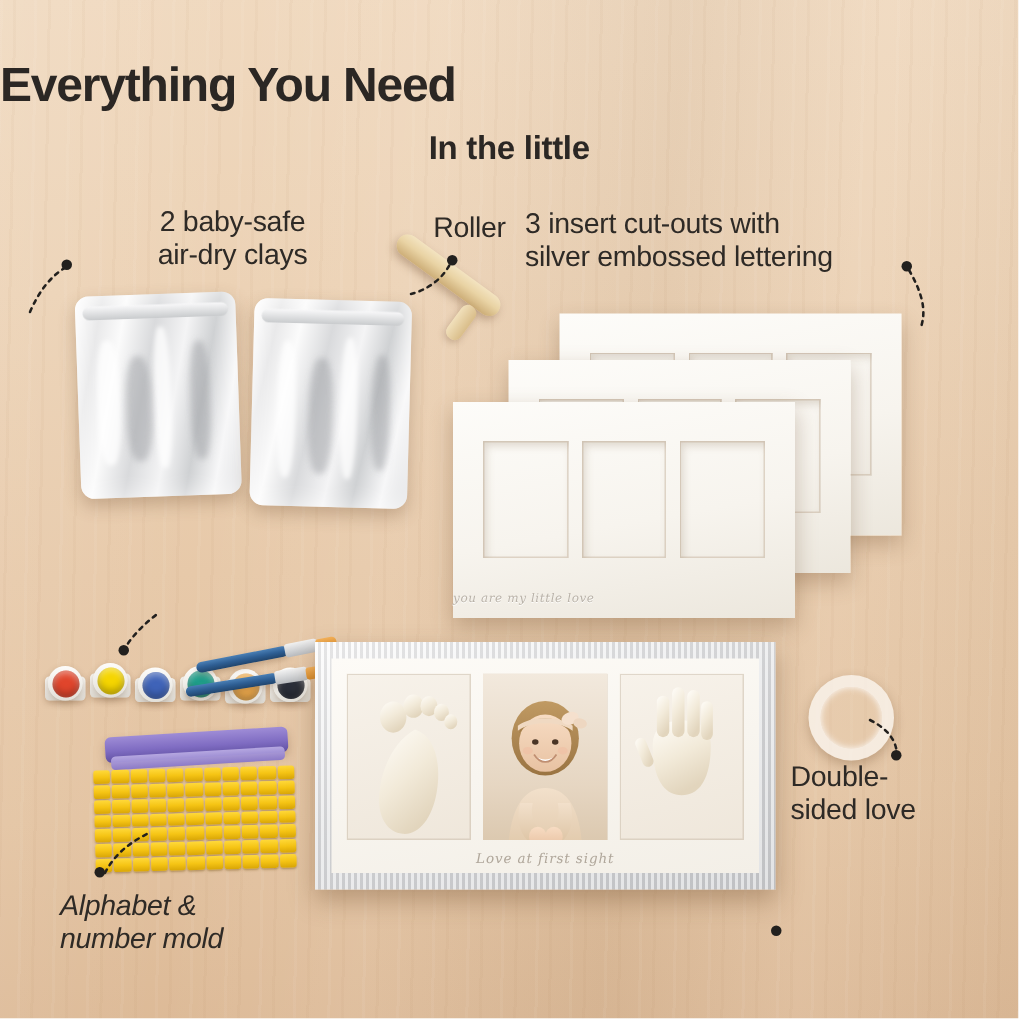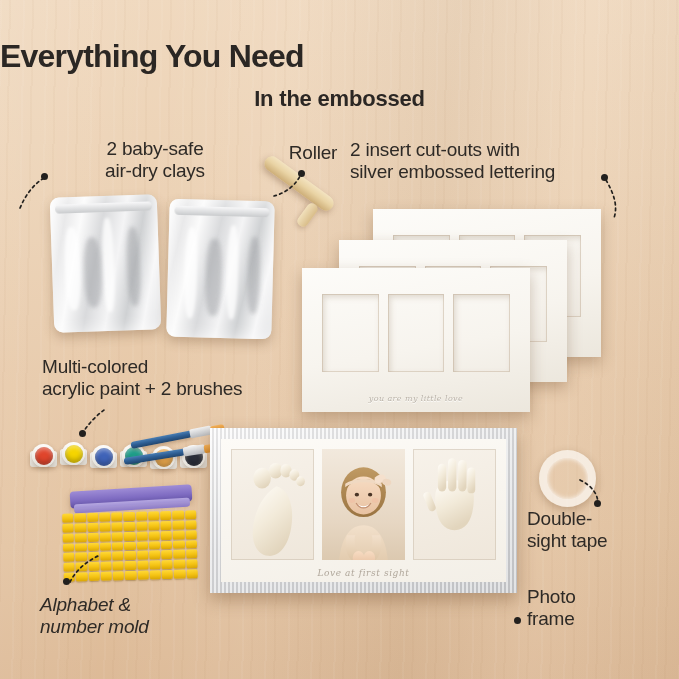--- a/index.html
+++ b/index.html
@@ -112,21 +112,21 @@
     padding: 26px 20px 40px 20px;
   }
   .mat .win {
     flex: 1; height: 100%;
     background: rgba(0,0,0,0);
     box-shadow: inset 0 0 0 1px rgba(175,150,120,0.30),
                 inset 2px 3px 6px rgba(120,90,60,0.22);
   }
   .mat .emboss {
     position: absolute; left: 0; right: 0; bottom: 9px;
-    text-align: center;
+    text-align: left;
     font-family: "DejaVu Serif", serif;
     font-style: italic;
     font-size: 10px;
     letter-spacing: 0.8px;
     color: #b9b2a8;
     text-shadow: 0 1px 0 rgba(255,255,255,0.95);
   }
   .mat .emboss.tiny { font-size: 8px; letter-spacing: 0.4px; }
 
   
@@ -247,21 +247,21 @@
     background: linear-gradient(170deg,#efe6da 0%, #e4d6c4 55%, #d9c7b0 100%);
     overflow: hidden;
   }
 </style>
 </head>
 <body>
 
 <div id="stage">
 
   <div class="title">Everything You Need</div>
-  <div class="subtitle">In the embossed</div>
+  <div class="subtitle">In the little</div>
 
   <div class="clay" style="left:52px; top:196px; width:107px; height:135px; transform:rotate(-2deg);">
     <div class="seam" style="top:7px;"></div>
     <div class="crease" style="left:12%; top:22%; width:14%; height:62%;"></div>
     <div class="crease" style="left:48%; top:16%; width:10%; height:70%;"></div>
     <div class="shade" style="left:30%; top:30%; width:16%; height:52%;"></div>
     <div class="shade" style="left:70%; top:24%; width:12%; height:58%;"></div>
   </div>
   <div class="clay" style="left:168px; top:200px; width:105px; height:138px; transform:rotate(1.5deg);">
     <div class="seam" style="top:7px;"></div>
@@ -527,45 +527,41 @@
     <path d="M2 44 C8 30 16 20 26 14"></path>
   </svg>
   <div class="dot" style="left:41px; top:173px;"></div>
 
   <div class="label c" style="left:268px; top:142px; width:90px;text-align:center;">Roller</div>
   <svg class="leader" style="left:272px; top:168px; width:52px; height:32px;">
     <path d="M2 28 C10 26 22 20 28 8"></path>
   </svg>
   <div class="dot" style="left:298px; top:170px;"></div>
 
-  <div class="label" style="left:350px; top:139px; width:250px;">2 insert cut-outs with
+  <div class="label" style="left:350px; top:139px; width:250px;">3 insert cut-outs with
 silver embossed lettering</div>
   <svg class="leader" style="left:604px; top:178px; width:42px; height:44px;">
     <path d="M2 2 C10 16 14 28 10 40"></path>
   </svg>
   <div class="dot" style="left:601px; top:174px;"></div>
 
-  <div class="label" style="left:42px; top:356px; width:262px;">Multi-colored
-acrylic paint + 2 brushes</div>
   <svg class="leader" style="left:78px; top:404px; width:44px; height:36px;">
     <path d="M4 30 C10 20 18 12 26 6"></path>
   </svg>
   <div class="dot" style="left:79px; top:430px;"></div>
 
   <div class="label" style="left:40px; top:594px; width:210px;font-style:italic;">Alphabet &amp;
 number mold</div>
   <svg class="leader" style="left:62px; top:548px; width:48px; height:40px;">
     <path d="M8 34 C14 22 24 14 36 8"></path>
   </svg>
   <div class="dot" style="left:63px; top:578px;"></div>
 
   <div class="label" style="left:527px; top:508px; width:150px;">Double-
-sight tape</div>
+sided love</div>
   <svg class="leader" style="left:578px; top:478px; width:40px; height:34px;">
     <path d="M2 2 C14 8 20 16 20 26"></path>
   </svg>
   <div class="dot" style="left:594px; top:500px;"></div>
 
-  <div class="label" style="left:527px; top:586px; width:150px;">Photo
-frame</div>
   <div class="dot" style="left:514px; top:617px;"></div>
 
 </div>
 
 </body></html>

